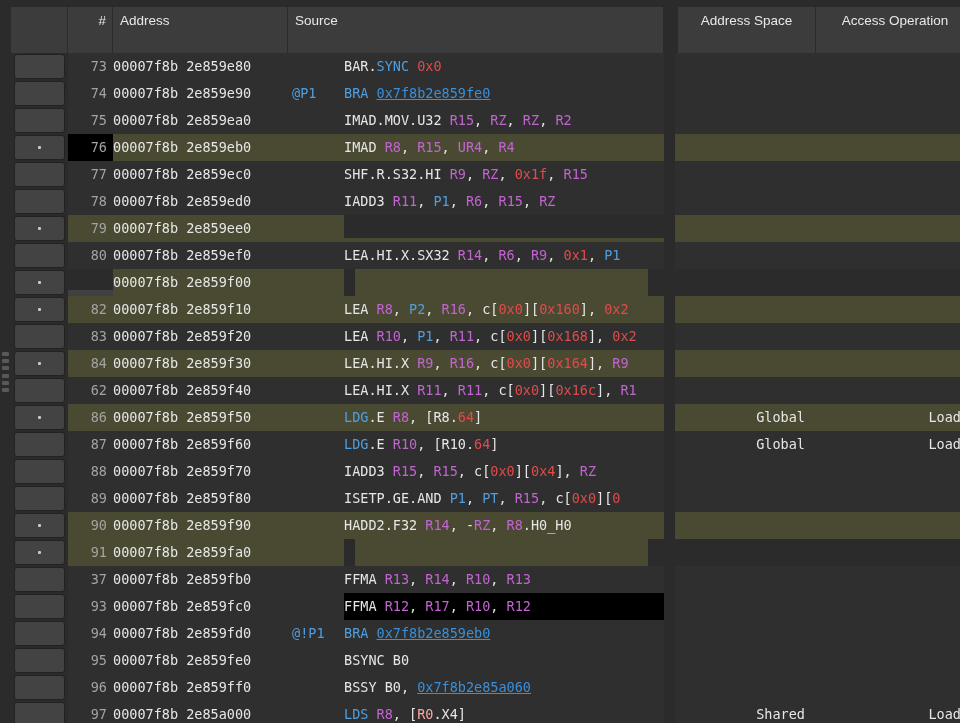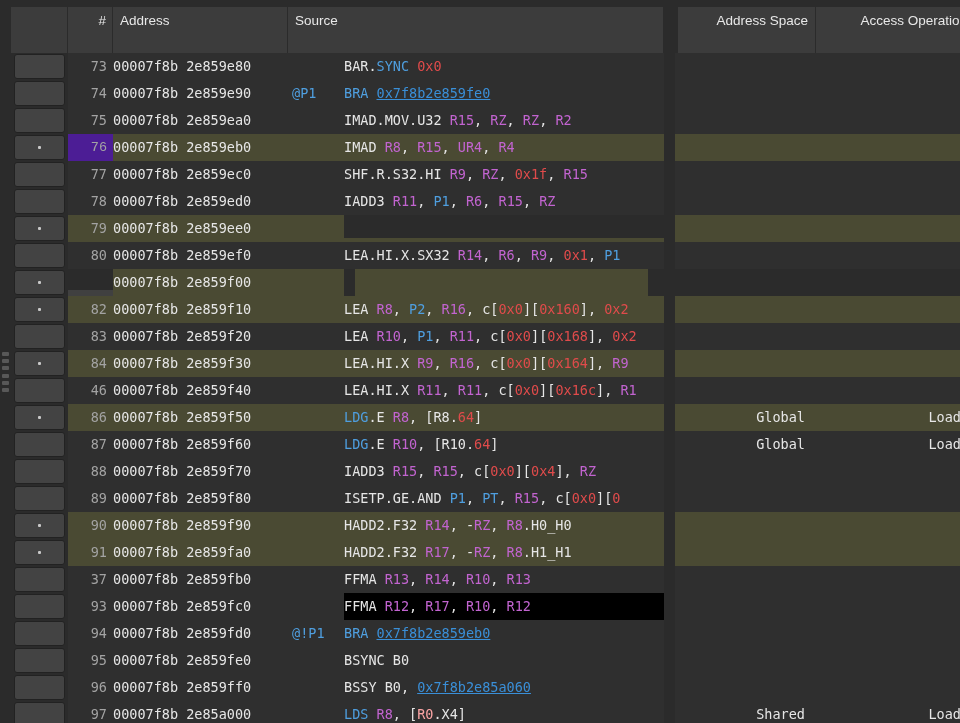--- a/index.html
+++ b/index.html
@@ -46,21 +46,21 @@
     border-right: 1px solid #2b2b2b;
     box-sizing: border-box;
     color: #e8e8e8;
     font-size: 13.5px;
     padding: 5px 7px 0 7px;
     line-height: 17px;
     overflow: hidden;
     white-space: nowrap;
   }
   .hdr-cell.rt { text-align: right; }
-  .hdr-cell.wrap { white-space: normal; }
+  .hdr-cell.wrap { white-space: normal; text-align: center; }
   .hdr-gap { background: #2b2b2b; border: none; }
 
   
   .rows {
     position: absolute; top: 46px; left: 0; right: 0; bottom: 0;
     overflow: hidden;
   }
   .row {
     position: relative;
     height: 27px;
@@ -197,21 +197,21 @@
           <div class="cell c-num" style="background: rgb(47, 47, 47);">75</div>
           <div class="cell c-addr" style="background: rgb(47, 47, 47);">00007f8b 2e859ea0</div>
           <div class="cell c-pred" style="background: rgb(47, 47, 47);"></div>
           <div class="cell c-src" style="background: rgb(47, 47, 47);"><span class="k-op">IMAD.MOV.U32 </span><span class="k-reg">R15</span><span class="k-op">, </span><span class="k-reg">RZ</span><span class="k-op">, </span><span class="k-reg">RZ</span><span class="k-op">, </span><span class="k-reg">R2</span></div>
           <div class="cell c-gap"></div>
           <div class="cell c-as" style="background: rgb(47, 47, 47);"></div>
           <div class="cell c-ao" style="background: rgb(47, 47, 47);"></div>
         </div>
         <div class="row">
           <div class="cell c-gutter"><span class="gbox"><span class="gdot"></span></span></div>
-          <div class="cell c-num" style="background: #4c1d95; font-family: Liberation Mono, monospace;">76</div>
+          <div class="cell c-num" style="background: #000000;">76</div>
           <div class="cell c-addr" style="background: rgb(74, 74, 51);">00007f8b 2e859eb0</div>
           <div class="cell c-pred" style="background: rgb(74, 74, 51);"></div>
           <div class="cell c-src" style="background: rgb(74, 74, 51);"><span class="k-op">IMAD </span><span class="k-reg">R8</span><span class="k-op">, </span><span class="k-reg">R15</span><span class="k-op">, </span><span class="k-reg">UR4</span><span class="k-op">, </span><span class="k-reg">R4</span></div>
           <div class="cell c-gap"></div>
           <div class="cell c-as" style="background: rgb(74, 74, 51);"></div>
           <div class="cell c-ao" style="background: rgb(74, 74, 51);"></div>
         </div>
         <div class="row">
           <div class="cell c-gutter"><span class="gbox"><span class="gdot off"></span></span></div>
           <div class="cell c-num" style="background: rgb(47, 47, 47);">77</div>
@@ -286,21 +286,21 @@
           <div class="cell c-num" style="background: rgb(74, 74, 51);">84</div>
           <div class="cell c-addr" style="background: rgb(74, 74, 51);">00007f8b 2e859f30</div>
           <div class="cell c-pred" style="background: rgb(74, 74, 51);"></div>
           <div class="cell c-src" style="background: rgb(74, 74, 51);"><span class="k-op">LEA.HI.X </span><span class="k-reg">R9</span><span class="k-op">, </span><span class="k-reg">R16</span><span class="k-op">, c[</span><span class="k-imm">0x0</span><span class="k-op">][</span><span class="k-imm">0x164</span><span class="k-op">], </span><span class="k-reg">R9</span></div>
           <div class="cell c-gap"></div>
           <div class="cell c-as" style="background: rgb(74, 74, 51);"></div>
           <div class="cell c-ao" style="background: rgb(74, 74, 51);"></div>
         </div>
         <div class="row">
           <div class="cell c-gutter"><span class="gbox"><span class="gdot off"></span></span></div>
-          <div class="cell c-num" style="background: rgb(47, 47, 47);">46</div>
+          <div class="cell c-num" style="background: rgb(47, 47, 47);">62</div>
           <div class="cell c-addr" style="background: rgb(47, 47, 47);">00007f8b 2e859f40</div>
           <div class="cell c-pred" style="background: rgb(47, 47, 47);"></div>
           <div class="cell c-src" style="background: rgb(47, 47, 47);"><span class="k-op">LEA.HI.X </span><span class="k-reg">R11</span><span class="k-op">, </span><span class="k-reg">R11</span><span class="k-op">, c[</span><span class="k-imm">0x0</span><span class="k-op">][</span><span class="k-imm">0x16c</span><span class="k-op">], </span><span class="k-reg">R1</span></div>
           <div class="cell c-gap"></div>
           <div class="cell c-as" style="background: rgb(47, 47, 47);"></div>
           <div class="cell c-ao" style="background: rgb(47, 47, 47);"></div>
         </div>
         <div class="row">
           <div class="cell c-gutter"><span class="gbox"><span class="gdot"></span></span></div>
           <div class="cell c-num" style="background: rgb(74, 74, 51);">86</div>
@@ -349,21 +349,20 @@
           <div class="cell c-src" style="background: rgb(74, 74, 51);"><span class="k-op">HADD2.F32 </span><span class="k-reg">R14</span><span class="k-op">, -</span><span class="k-reg">RZ</span><span class="k-op">, </span><span class="k-reg">R8</span><span class="k-op">.H0_H0</span></div>
           <div class="cell c-gap"></div>
           <div class="cell c-as" style="background: rgb(74, 74, 51);"></div>
           <div class="cell c-ao" style="background: rgb(74, 74, 51);"></div>
         </div>
         <div class="row">
           <div class="cell c-gutter"><span class="gbox"><span class="gdot"></span></span></div>
           <div class="cell c-num" style="background: rgb(74, 74, 51);">91</div>
           <div class="cell c-addr" style="background: rgb(74, 74, 51);">00007f8b 2e859fa0</div>
           <div class="cell c-pred" style="background: rgb(74, 74, 51);"></div>
-          <div class="cell c-src" style="background: rgb(74, 74, 51);"><span class="k-op">HADD2.F32 </span><span class="k-reg">R17</span><span class="k-op">, -</span><span class="k-reg">RZ</span><span class="k-op">, </span><span class="k-reg">R8</span><span class="k-op">.H1_H1</span></div>
           <div class="cell c-gap"></div>
           <div class="cell c-as" style="background: rgb(74, 74, 51);"></div>
           <div class="cell c-ao" style="background: rgb(74, 74, 51);"></div>
         </div>
         <div class="row">
           <div class="cell c-gutter"><span class="gbox"><span class="gdot off"></span></span></div>
           <div class="cell c-num" style="background: rgb(47, 47, 47);">37</div>
           <div class="cell c-addr" style="background: rgb(47, 47, 47);">00007f8b 2e859fb0</div>
           <div class="cell c-pred" style="background: rgb(47, 47, 47);"></div>
           <div class="cell c-src" style="background: rgb(47, 47, 47);"><span class="k-op">FFMA </span><span class="k-reg">R13</span><span class="k-op">, </span><span class="k-reg">R14</span><span class="k-op">, </span><span class="k-reg">R10</span><span class="k-op">, </span><span class="k-reg">R13</span></div>

